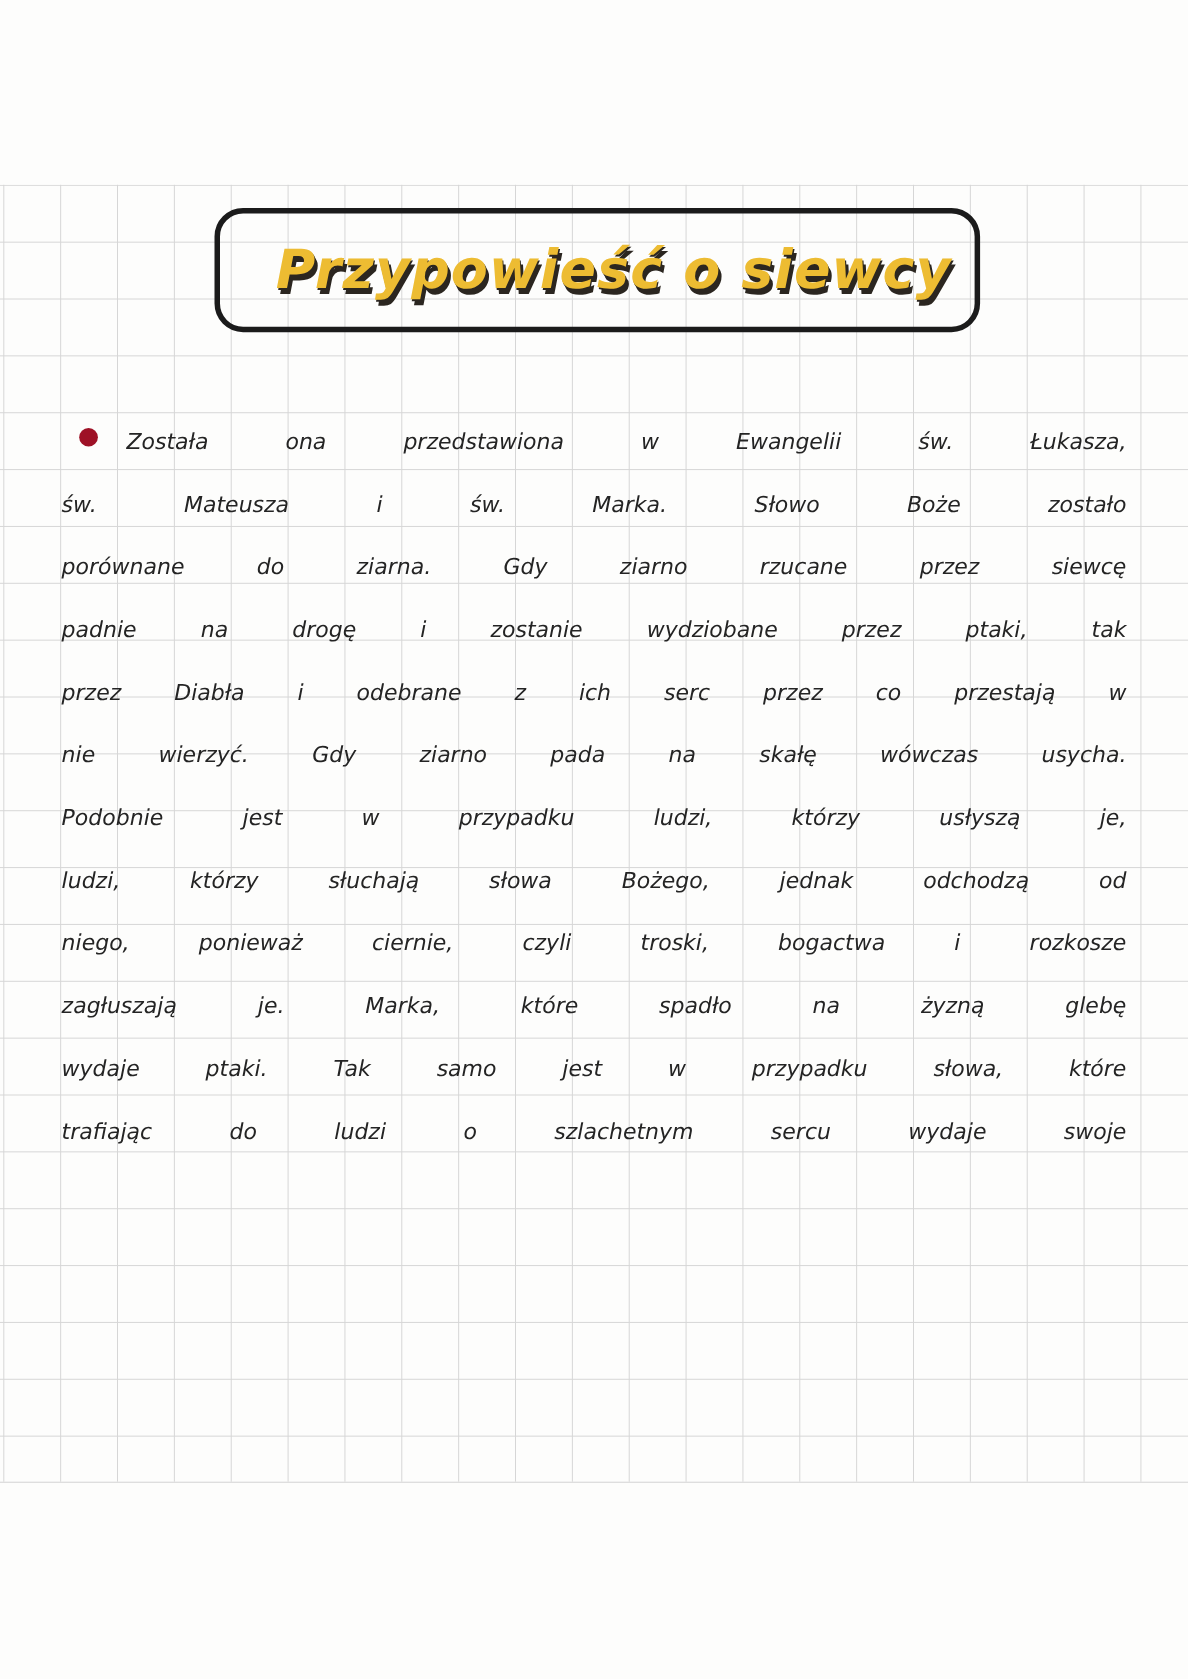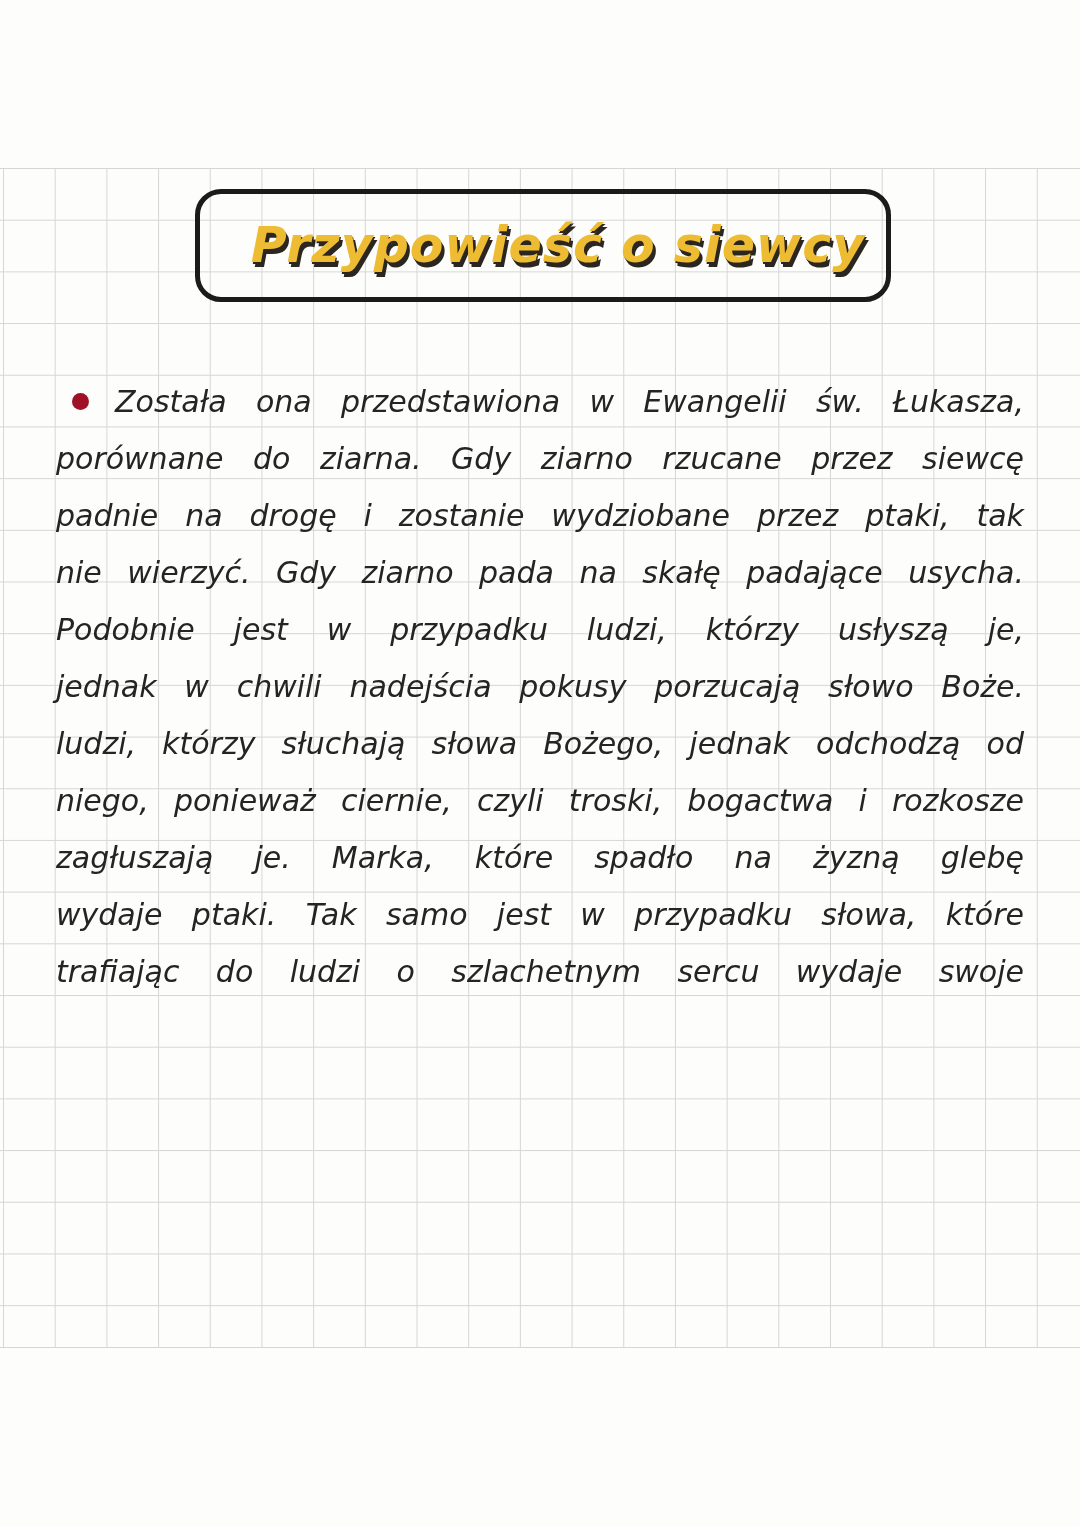--- a/index.html
+++ b/index.html
@@ -65,21 +65,21 @@
 
   
   .note {
     position: absolute;
     left: 56px;
     top: 205px;             
     width: 968px;
   }
 
   .line {
-    font-size: 30px;
+    font-size: 20px;
     line-height: 57px;
     font-style: italic;
     color: var(--ink, #242424);
     text-align: justify;
     text-align-last: justify;
   }
 
   .line.last {
     text-align-last: left;
   }
@@ -109,33 +109,36 @@
     <div class="title-box">
       <span class="title-text">Przypowieść o siewcy</span>
     </div>
 
     <div class="note">
 
     <div class="line with-bullet">
         <span class="bullet"></span><span>Została ona przedstawiona w Ewangelii św. Łukasza,</span>
       </div>
         <div class="line">
+        <span>św. Mateusza i św. Marka. Słowo Boże zostało</span>
+      </div>
+        <div class="line">
         <span>porównane do ziarna. Gdy ziarno rzucane przez siewcę</span>
       </div>
         <div class="line">
         <span>padnie na drogę i zostanie wydziobane przez ptaki, tak</span>
       </div>
         <div class="line">
-        <span>nie wierzyć. Gdy ziarno pada na skałę padające usycha.</span>
+        <span>przez Diabła i odebrane z ich serc przez co przestają w</span>
+      </div>
+        <div class="line">
+        <span>nie wierzyć. Gdy ziarno pada na skałę wówczas usycha.</span>
       </div>
         <div class="line">
         <span>Podobnie jest w przypadku ludzi, którzy usłyszą je,</span>
-      </div>
-        <div class="line">
-        <span>jednak w chwili nadejścia pokusy porzucają słowo Boże.</span>
       </div>
         <div class="line">
         <span>ludzi, którzy słuchają słowa Bożego, jednak odchodzą od</span>
       </div>
         <div class="line">
         <span>niego, ponieważ ciernie, czyli troski, bogactwa i rozkosze</span>
       </div>
         <div class="line">
         <span>zagłuszają je. Marka, które spadło na żyzną glebę</span>
       </div>

